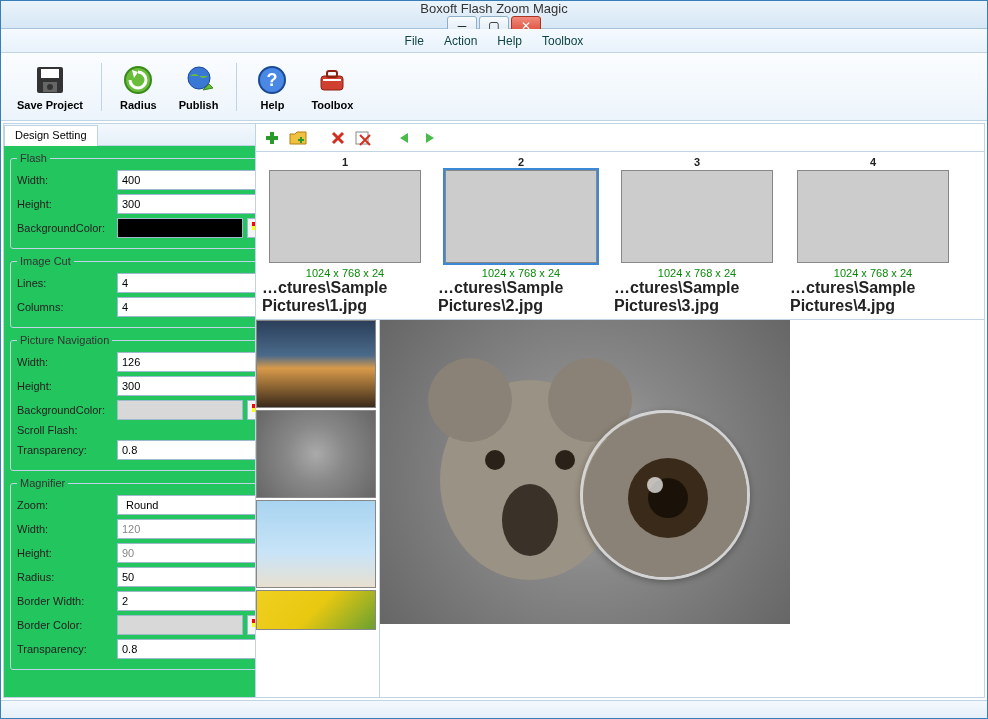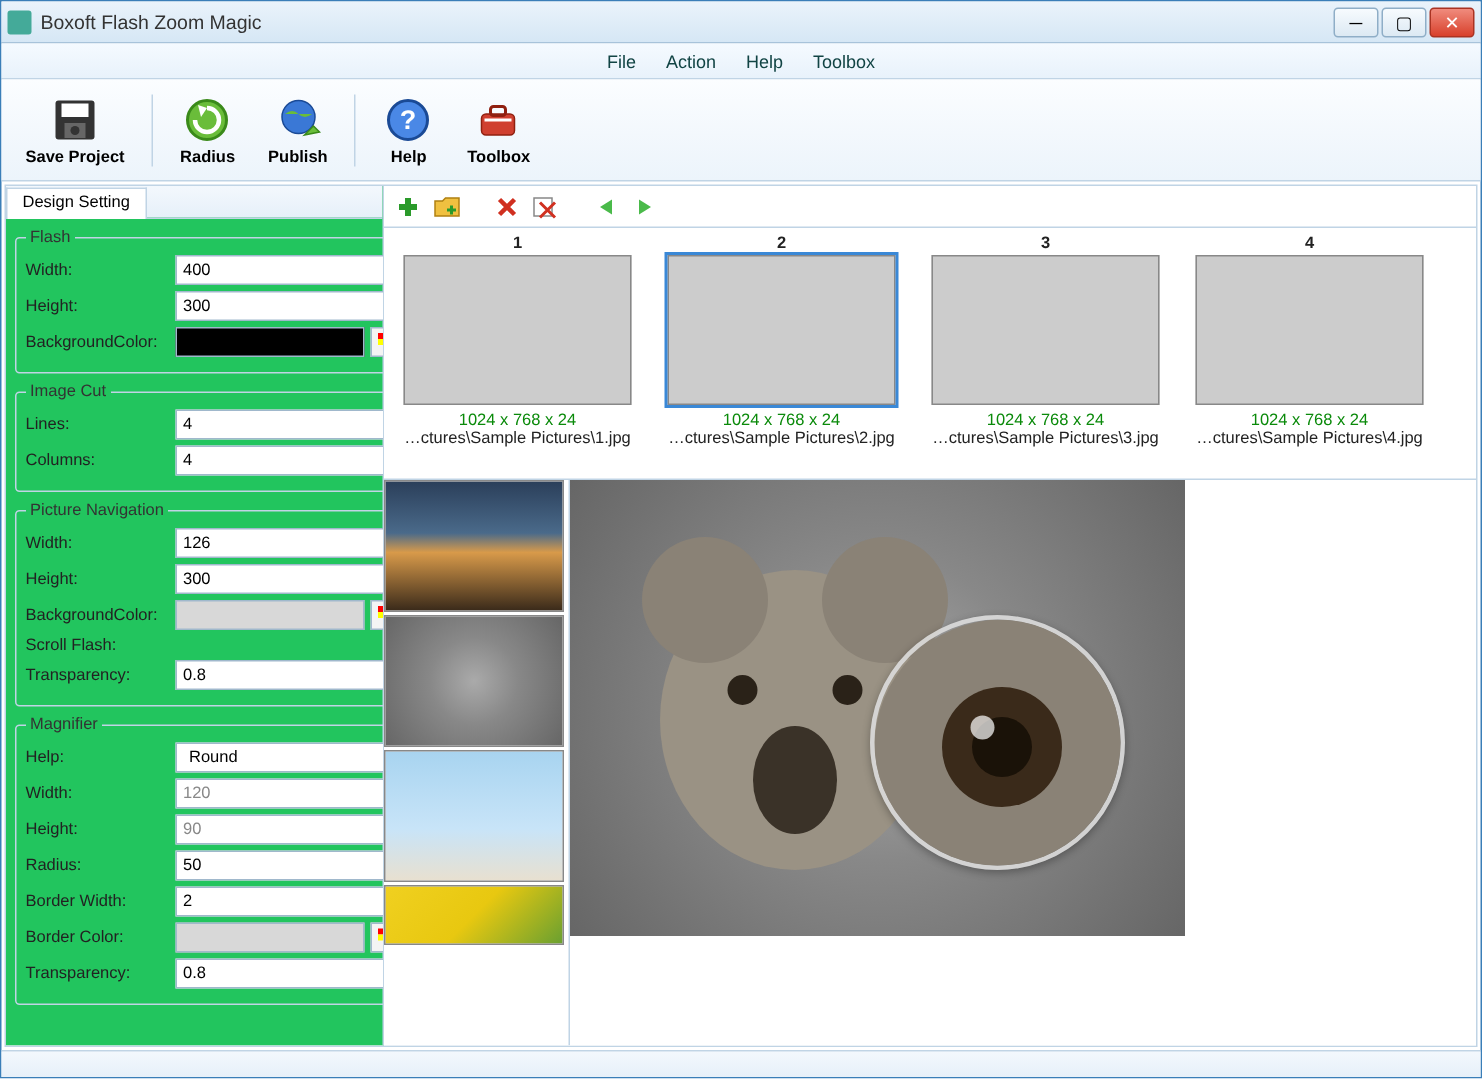--- a/index.html
+++ b/index.html
@@ -1,21 +1,21 @@
 <!DOCTYPE html>
 <html><head>
 <meta charset="utf-8">
 <style>
 * { box-sizing: border-box; margin: 0; padding: 0; }
 body { font-family: "Segoe UI", Tahoma, sans-serif; font-size: 12px; background: #fff; overflow: hidden; }
 
 .window { width: 988px; height: 719px; border: 1px solid #3a7eb8; background: #fff; display: flex; flex-direction: column; }
 
 
-.titlebar { height: 28px; background: linear-gradient(#eaf3fb, #d6e7f5); display: flex; align-items: center; padding: 0 4px; border-bottom: 1px solid #a8c3da; }
+.titlebar { height: 28px; background: linear-gradient(#eaf3fb, #d6e7f5); display: flex; align-items: center; padding: 0 4px; border-bottom: 1px solid #a8c3da; flex-direction: column; }
 .titlebar .app-icon { width: 16px; height: 16px; background: #4a9; border-radius: 2px; margin-right: 6px; }
 .titlebar .title { flex: 1; color: #333; font-size: 13px; }
 .titlebar .win-btns { display: flex; gap: 2px; }
 .titlebar .win-btn { width: 30px; height: 20px; border: 1px solid #8faec7; background: linear-gradient(#f7fbfe,#dce9f3); display: flex; align-items: center; justify-content: center; border-radius: 3px; cursor: pointer; font-family: Arial; }
 .titlebar .win-btn.close { background: linear-gradient(#f08b7d,#d8412c); color: #fff; border-color: #a32; }
 
 
 .menubar { height: 24px; background: linear-gradient(#f5faff,#e8f2fb); border-bottom: 1px solid #c0d4e5; display: flex; align-items: center; padding: 0 6px; justify-content: center; }
 .menubar .menuitem { padding: 3px 10px; color: #144; cursor: pointer; }
 
@@ -49,21 +49,21 @@
 .action-bar { height: 28px; border-bottom: 1px solid #c0d4e5; display: flex; align-items: center; padding: 0 6px; gap: 6px; }
 .action-bar .ab-btn { width: 20px; height: 20px; display: flex; align-items: center; justify-content: center; cursor: pointer; }
 
 
 .thumb-row { height: 168px; border-bottom: 1px solid #c0d4e5; display: flex; padding: 4px 6px; gap: 10px; overflow-x: auto; }
 .thumb-cell { width: 166px; display: flex; flex-direction: column; align-items: center; }
 .thumb-cell .num { font-size: 11px; font-weight: bold; color: #222; margin-bottom: 2px; }
 .thumb-cell .img-box { width: 152px; height: 100px; border: 1px solid #888; background: #ccc; position: relative; overflow: hidden; }
 .thumb-cell.selected .img-box { outline: 2px solid #3a88d6; }
 .thumb-cell .meta1 { color: #0a8a0a; font-size: 11px; margin-top: 4px; }
-.thumb-cell .meta2 { color: #222; font-size: 11px; }
+.thumb-cell .meta2 { color: #222; font-size: 16px; font-weight: bold; }
 
 
 .preview-area { flex: 1; display: flex; padding: 0; overflow: hidden; }
 .nav-strip { width: 124px; border-right: 1px solid #c0d4e5; overflow-y: auto; }
 .nav-thumb { width: 120px; height: 88px; margin: 0 0 2px 0; background: #999; border: 1px solid #888; overflow: hidden; }
 .preview-main { flex: 1; background: #fff; position: relative; overflow: hidden; }
 .preview-img { width: 410px; height: 304px; background: #888; position: relative; overflow: hidden; }
 .magnifier { position: absolute; width: 170px; height: 170px; border: 3px solid rgba(220,220,220,0.9); border-radius: 50%; right: 40px; top: 90px; box-shadow: 0 2px 6px rgba(0,0,0,0.3); overflow: hidden; }
 
 
@@ -226,21 +226,21 @@
           </div>
           <div class="row">
             <label>Transparency:</label>
             <input type="text" value="0.8" style="">
           </div>
         </fieldset>
 
         <fieldset>
           <legend>Magnifier</legend>
           <div class="row">
-            <label>Help:</label>
+            <label>Zoom:</label>
             <select><option>Round</option></select>
           </div>
           <div class="row">
             <label>Width:</label>
             <input type="text" style="color: rgb(136, 136, 136);" value="120">
           </div>
           <div class="row">
             <label>Height:</label>
             <input type="text" style="color: rgb(136, 136, 136);" value="90">
           </div>

